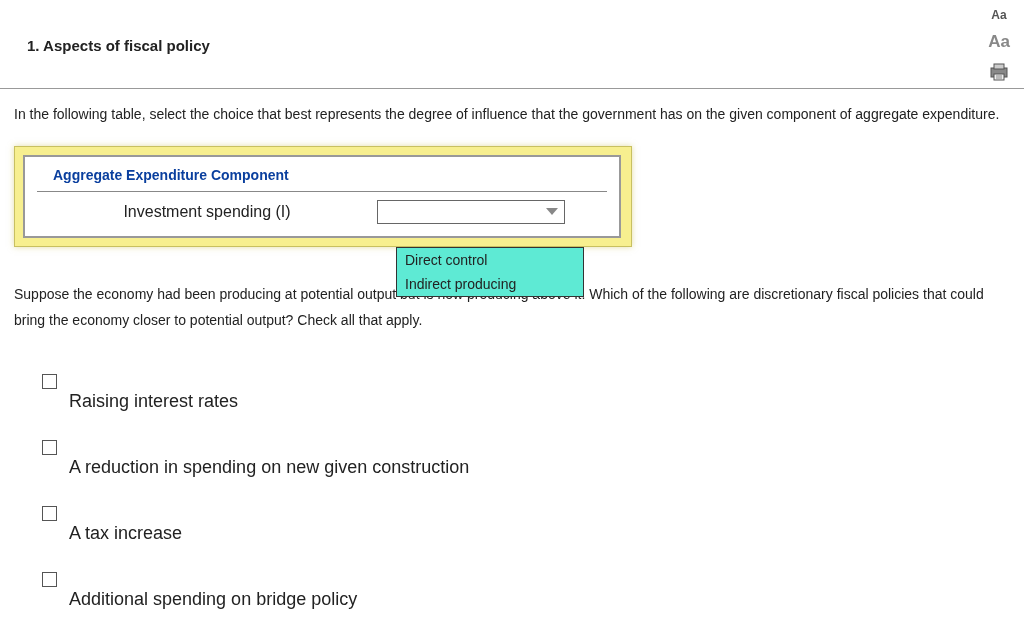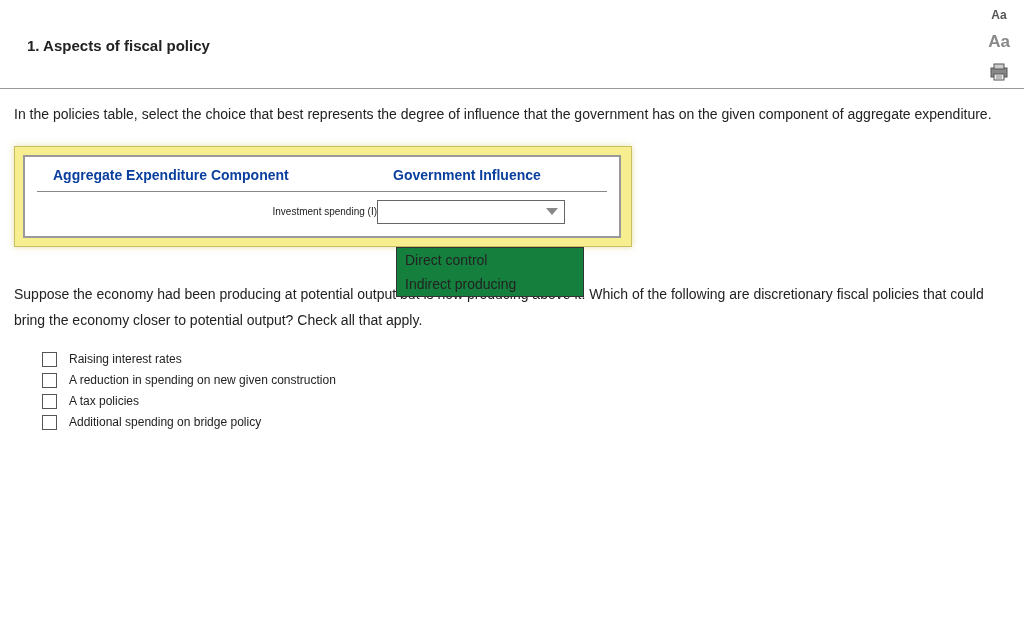--- a/index.html
+++ b/index.html
@@ -92,22 +92,22 @@
       margin: 0 12px;
     }
     .table-row {
       display: flex;
       padding: 8px 12px 12px 12px;
       align-items: center;
       position: relative;
     }
     .td1 {
       width: 340px;
-      text-align: right;
-      font-size: 10px;
+      text-align: center;
+      font-size: 16px;
       padding-left: 0;
     }
     .dropdown-cell {
       position: relative;
       flex: 1;
     }
     .dropdown-closed {
       border: 1px solid #666;
       width: 188px;
       height: 24px;
@@ -124,21 +124,21 @@
       border-left: 6px solid transparent;
       border-right: 6px solid transparent;
       border-top: 7px solid #888;
     }
     .dropdown-list {
       position: absolute;
       top: 100%;
       left: 382px;
       width: 188px;
       border: 1px solid #333;
-      background: #15803d;
+      background: #5eead4;
       z-index: 10;
     }
     .dropdown-option {
       padding: 4px 8px;
       font-size: 14px;
       cursor: pointer;
     }
     .question2 {
       line-height: 1.9;
       margin-top: 34px;
@@ -155,21 +155,22 @@
     }
     .checkbox {
       width: 15px;
       height: 15px;
       border: 1.5px solid #555;
       background: #fff;
       cursor: pointer;
       flex-shrink: 0;
     }
     .checkbox-label {
-      font-size: 12px;
+      font-size: 18px;
+      margin-top: 39px;
     }
   </style>
 </head>
 <body>
 
 <div class="header">
   <div class="title">1.  Aspects of fiscal policy</div>
   <div class="controls">
     <span class="font-small">Aa</span>
     <span class="font-large">Aa</span>
@@ -179,28 +180,27 @@
         <rect x="5" y="1" width="10" height="5" fill="#ccc" stroke="#555"></rect>
         <rect x="5" y="11" width="10" height="6" fill="#eee" stroke="#555"></rect>
         <line x1="7" y1="13" x2="13" y2="13" stroke="#888"></line>
         <line x1="7" y1="15" x2="13" y2="15" stroke="#888"></line>
       </svg>
     </span>
   </div>
 </div>
 
 <div class="content">
-  <div class="intro">In the policies table, select the choice that best represents the degree of influence that the government has on the given component of aggregate expenditure.</div>
+  <div class="intro">In the following table, select the choice that best represents the degree of influence that the government has on the given component of aggregate expenditure.</div>
 
   <div class="table-wrap">
     <div class="highlight-box">
       <div class="inner-table">
         <div class="table-header">
           <div class="th th1">Aggregate Expenditure Component</div>
-          <div class="th th2">Government Influence</div>
         </div>
         <div class="hr-line"></div>
         <div class="table-row">
           <div class="td1">Investment spending (I)</div>
           <div class="dropdown-cell">
             <div class="dropdown-closed">
               <div class="dropdown-arrow"></div>
             </div>
           </div>
         </div>
@@ -218,20 +218,20 @@
     <div class="checkbox-row">
       <div class="checkbox"></div>
       <div class="checkbox-label">Raising interest rates</div>
     </div>
     <div class="checkbox-row">
       <div class="checkbox"></div>
       <div class="checkbox-label">A reduction in spending on new given construction</div>
     </div>
     <div class="checkbox-row">
       <div class="checkbox"></div>
-      <div class="checkbox-label">A tax policies</div>
+      <div class="checkbox-label">A tax increase</div>
     </div>
     <div class="checkbox-row">
       <div class="checkbox"></div>
       <div class="checkbox-label">Additional spending on bridge policy</div>
     </div>
   </div>
 </div>
 
 </body></html>

